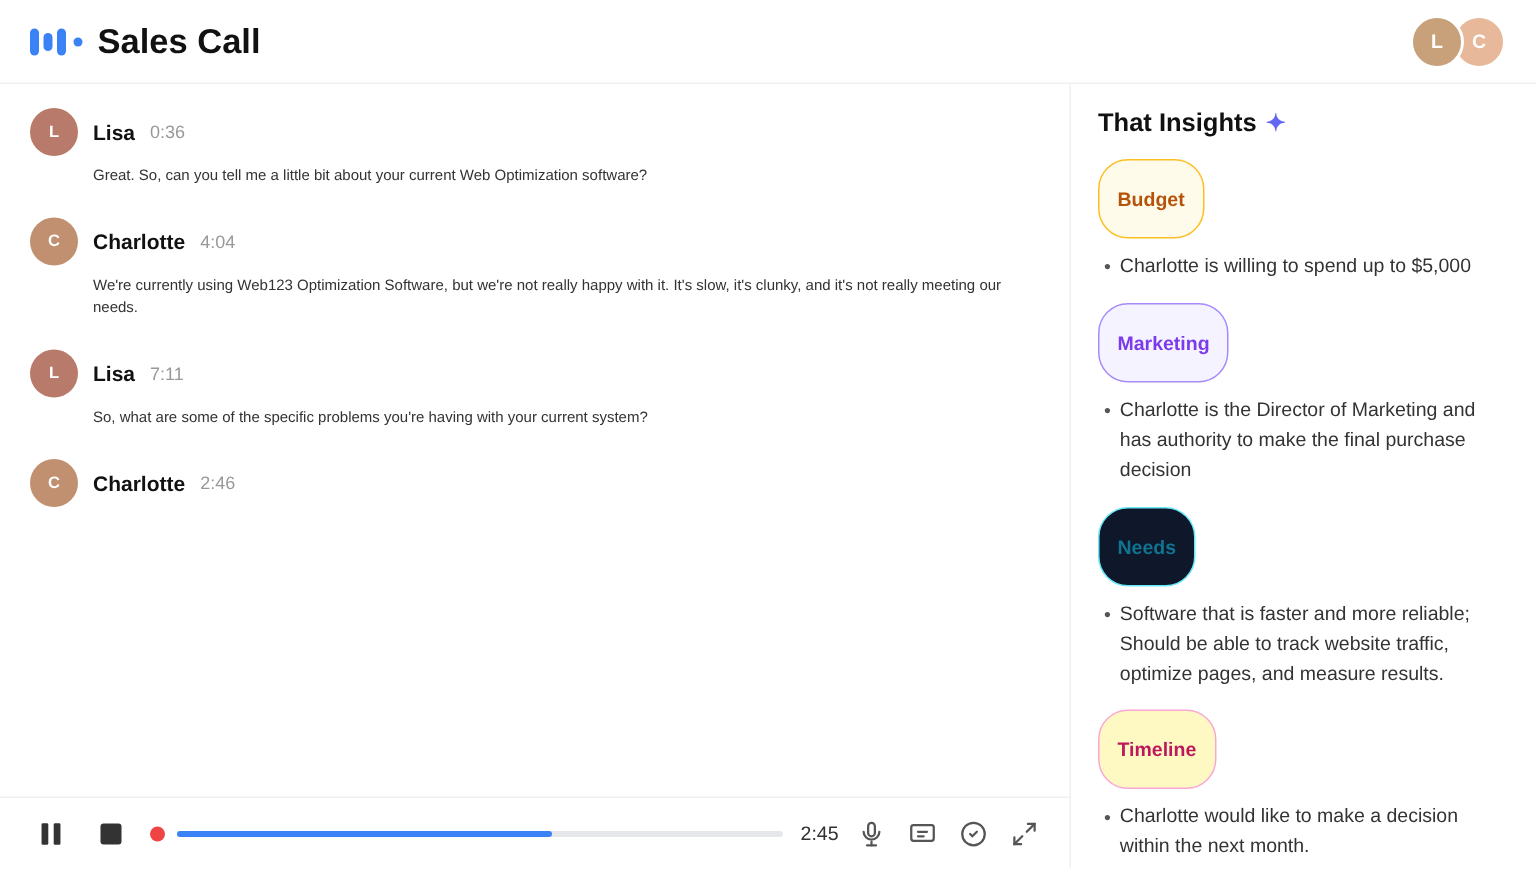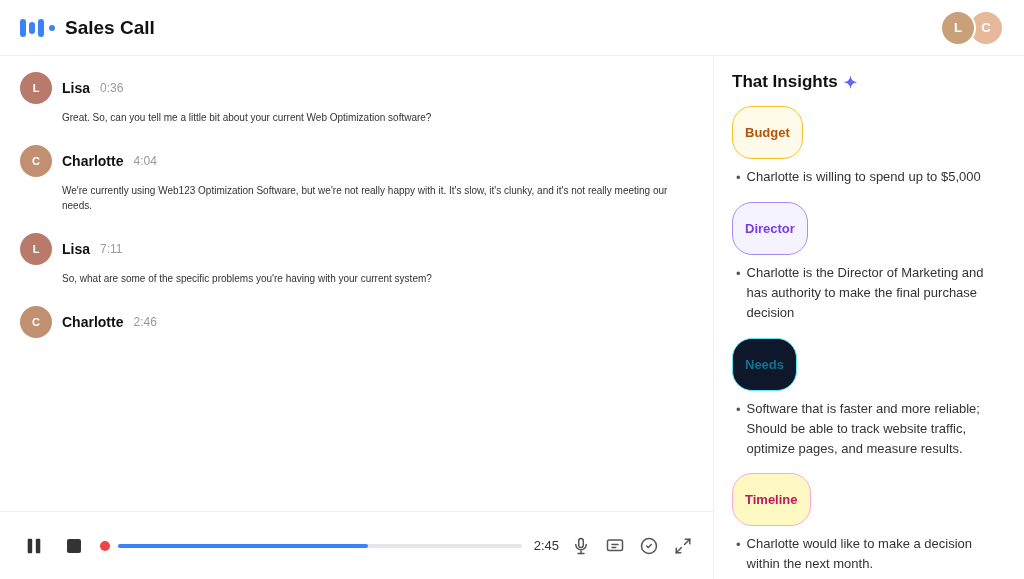--- a/index.html
+++ b/index.html
@@ -40,21 +40,21 @@
     .logo-bar:nth-child(2) { height: 12px; background: #3b82f6; }
     .logo-bar:nth-child(3) { height: 18px; background: #3b82f6; }
     .logo-dot {
       width: 6px;
       height: 6px;
       border-radius: 50%;
       background: #3b82f6;
       margin-left: 2px;
     }
     .app-title {
-      font-size: 19px;
+      font-size: 23px;
       font-weight: 600;
       color: #111;
     }
     .header-avatars {
       display: flex;
       align-items: center;
     }
     .avatar-circle {
       width: 36px;
       height: 36px;
@@ -134,21 +134,21 @@
       padding-left: 42px;
     }
 
     
     .player-bar {
       display: flex;
       align-items: center;
       gap: 12px;
       padding: 10px 20px;
       border-top: 1px solid #f0f0f0;
-      height: 68px;
+      height: 48px;
     }
     .player-btn {
       width: 28px;
       height: 28px;
       display: flex;
       align-items: center;
       justify-content: center;
       cursor: pointer;
       border: none;
       background: none;
@@ -393,21 +393,21 @@
       <div>
         <span class="insight-badge badge-budget">Budget</span>
       </div>
       <div class="insight-text">
         <span class="bullet">•</span>
         <span>Charlotte is willing to spend up to $5,000</span>
       </div>
     </div>
       <div class="insight-section">
       <div>
-        <span class="insight-badge badge-authority">Director</span>
+        <span class="insight-badge badge-authority">Marketing</span>
       </div>
       <div class="insight-text">
         <span class="bullet">•</span>
         <span>Charlotte is the Director of Marketing and has authority to make the final purchase decision</span>
       </div>
     </div>
       <div class="insight-section">
       <div>
         <span class="insight-badge badge-needs">Needs</span>
       </div>

